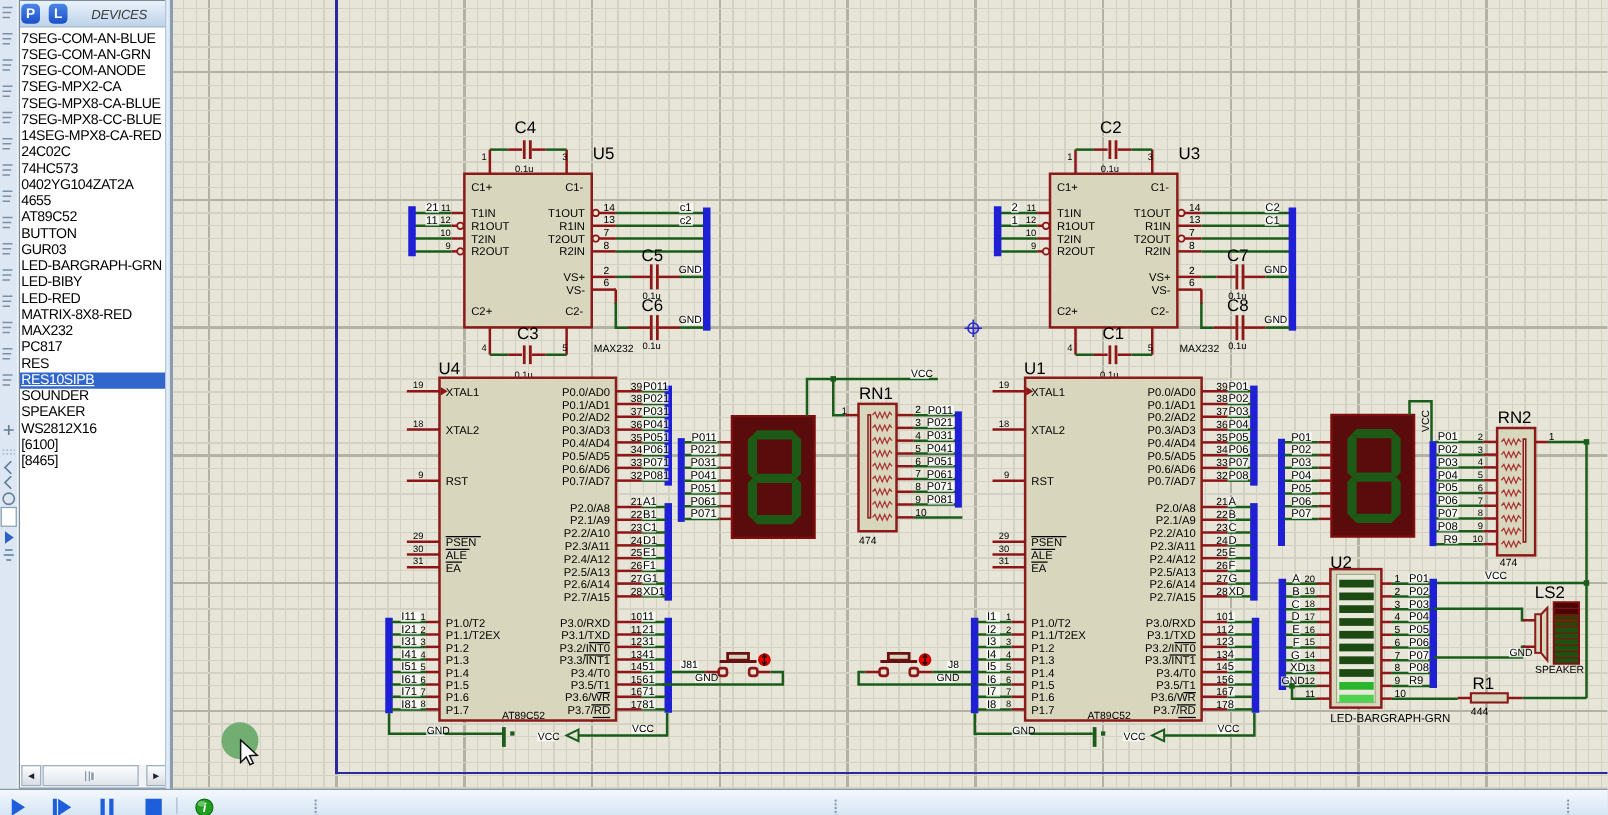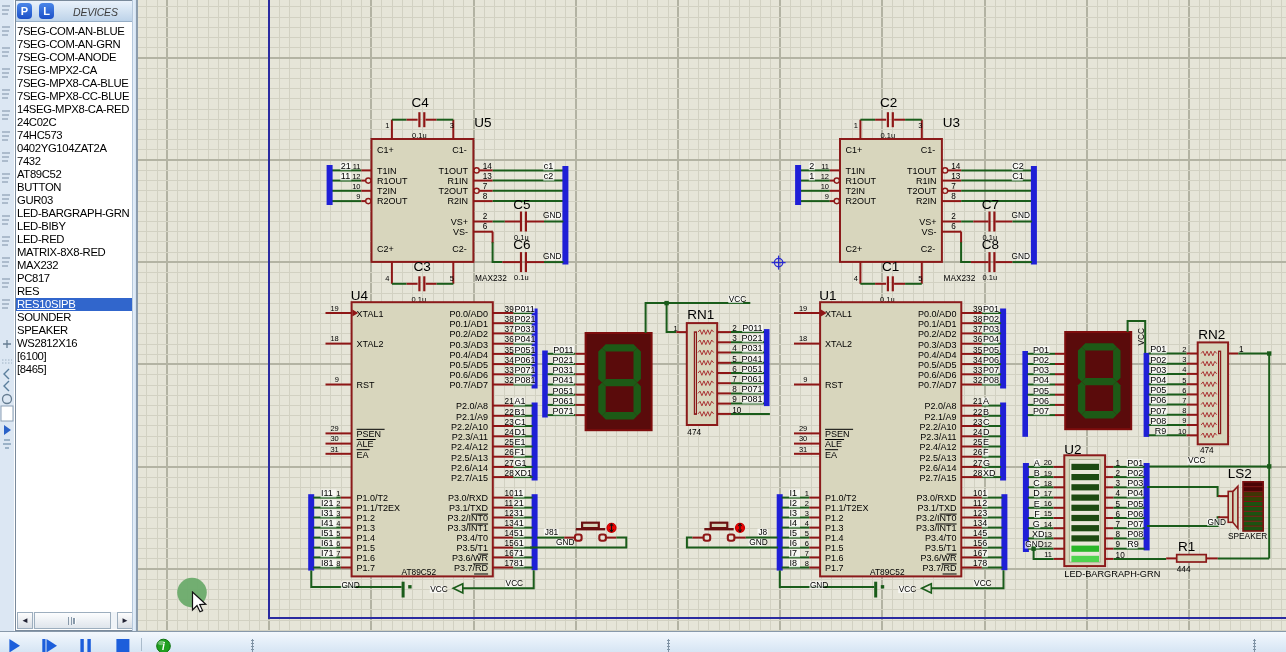--- a/index.html
+++ b/index.html
@@ -71,21 +71,21 @@
       <div>7SEG-COM-AN-BLUE</div>
 <div>7SEG-COM-AN-GRN</div>
 <div>7SEG-COM-ANODE</div>
 <div>7SEG-MPX2-CA</div>
 <div>7SEG-MPX8-CA-BLUE</div>
 <div>7SEG-MPX8-CC-BLUE</div>
 <div>14SEG-MPX8-CA-RED</div>
 <div>24C02C</div>
 <div>74HC573</div>
 <div>0402YG104ZAT2A</div>
-<div>7432</div>
+<div>4655</div>
 <div>AT89C52</div>
 <div>BUTTON</div>
 <div>GUR03</div>
 <div>LED-BARGRAPH-GRN</div>
 <div>LED-BIBY</div>
 <div>LED-RED</div>
 <div>MATRIX-8X8-RED</div>
 <div>MAX232</div>
 <div>PC817</div>
 <div>RES</div>

